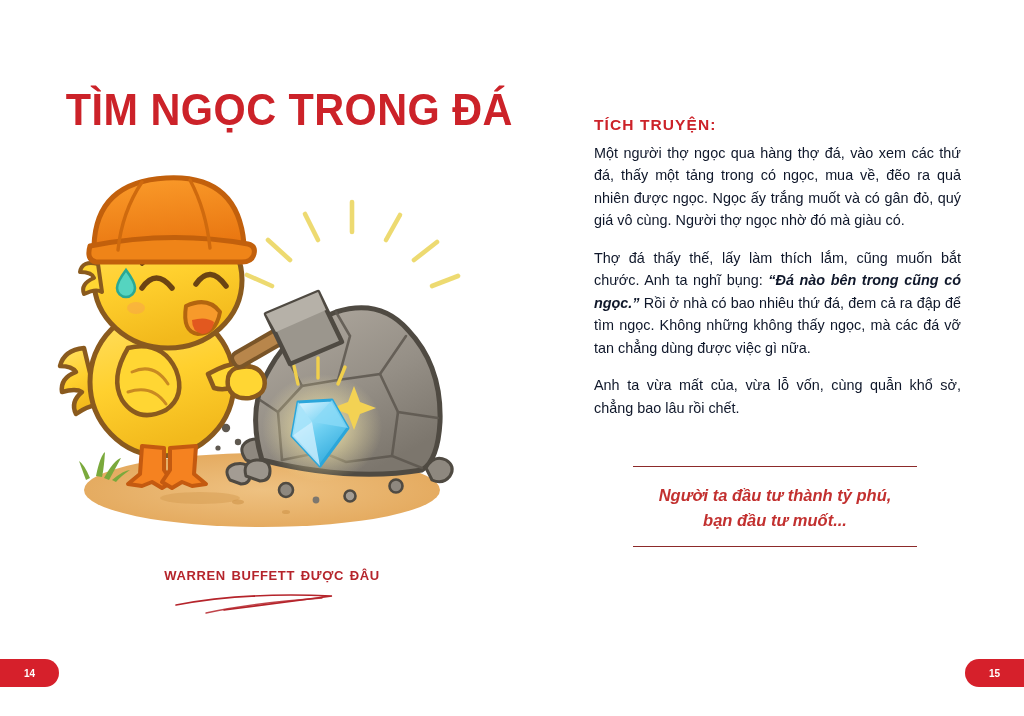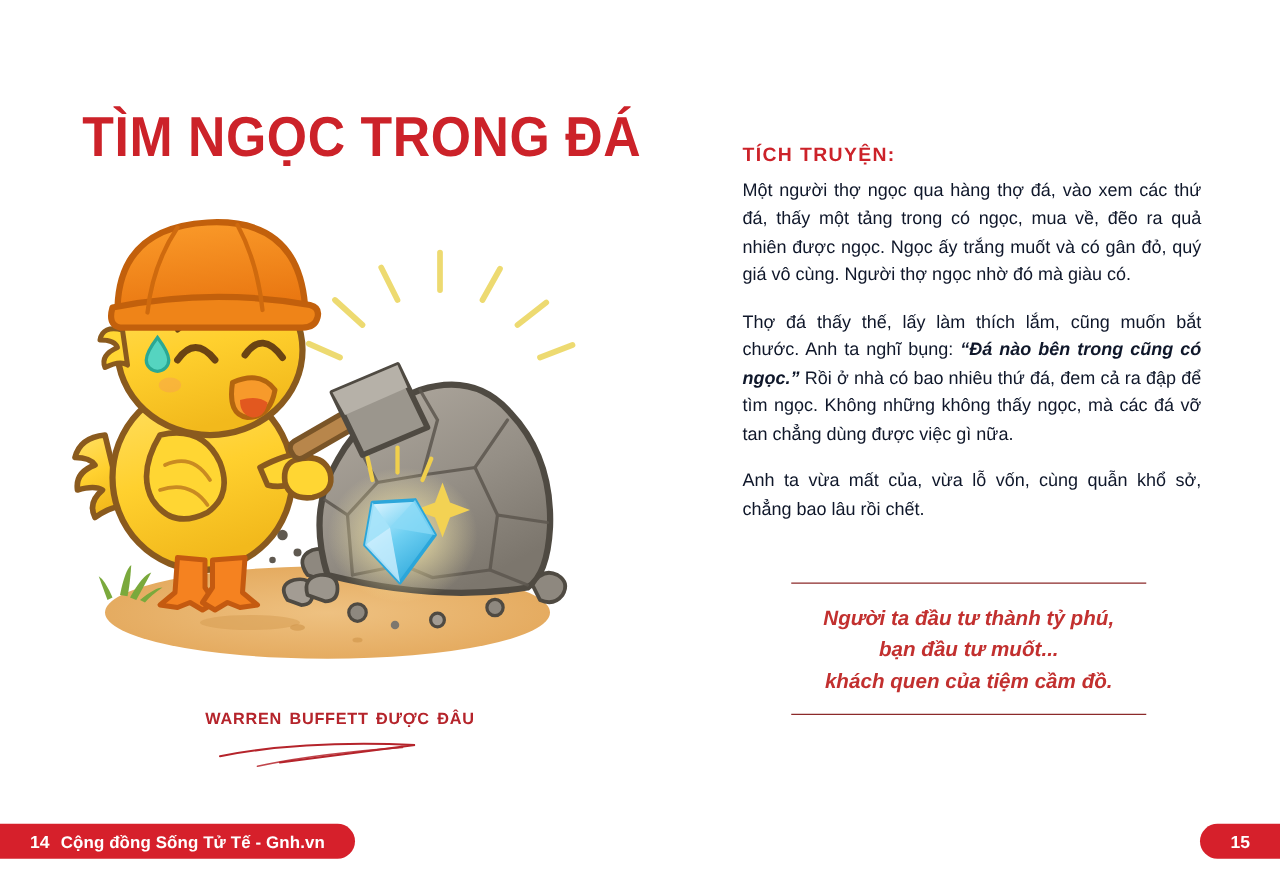--- a/index.html
+++ b/index.html
@@ -168,21 +168,21 @@
     padding: 0 44px 0 24px;
     background: #d6202b;
     border-radius: 14px 0 0 14px;
     display: flex;
     align-items: center;
     gap: 9px;
   }
   .footer-num {
     font-family: "Liberation Sans Narrow", "Liberation Sans", sans-serif;
     font-weight: 700;
-    font-size: 14px;
+    font-size: 10px;
     color: #ffffff;
   }
   .footer-text {
     font-family: "Liberation Sans Narrow", "Liberation Sans", sans-serif;
     font-weight: 700;
     font-size: 13.5px;
     color: #ffffff;
     letter-spacing: 0.1px;
   }
 </style>
@@ -375,28 +375,26 @@
       <p>
         <span>Anh ta vừa mất của, vừa lỗ vốn, cùng quẫn khổ sở, chẳng bao lâu rồi chết.</span>
       </p>
     </div>
 
     <div class="pullquote">
       <div class="pullquote-rule"></div>
       <div class="pullquote-body">
         <div class="pullquote-line">Người ta đầu tư thành tỷ phú,</div>
         <div class="pullquote-line">bạn đầu tư muốt...</div>
-        <div class="pullquote-line">khách quen của tiệm cầm đồ.</div>
       </div>
       <div class="pullquote-rule"></div>
     </div>
   </div>
 
   <div class="footer-left">
     <span class="footer-num">14</span>
-    <span class="footer-text">Cộng đồng Sống Tử Tế - Gnh.vn</span>
   </div>
 
   <div class="footer-right">
     <span class="footer-num">15</span>
   </div>
 
 </div>
 
 </body></html>

